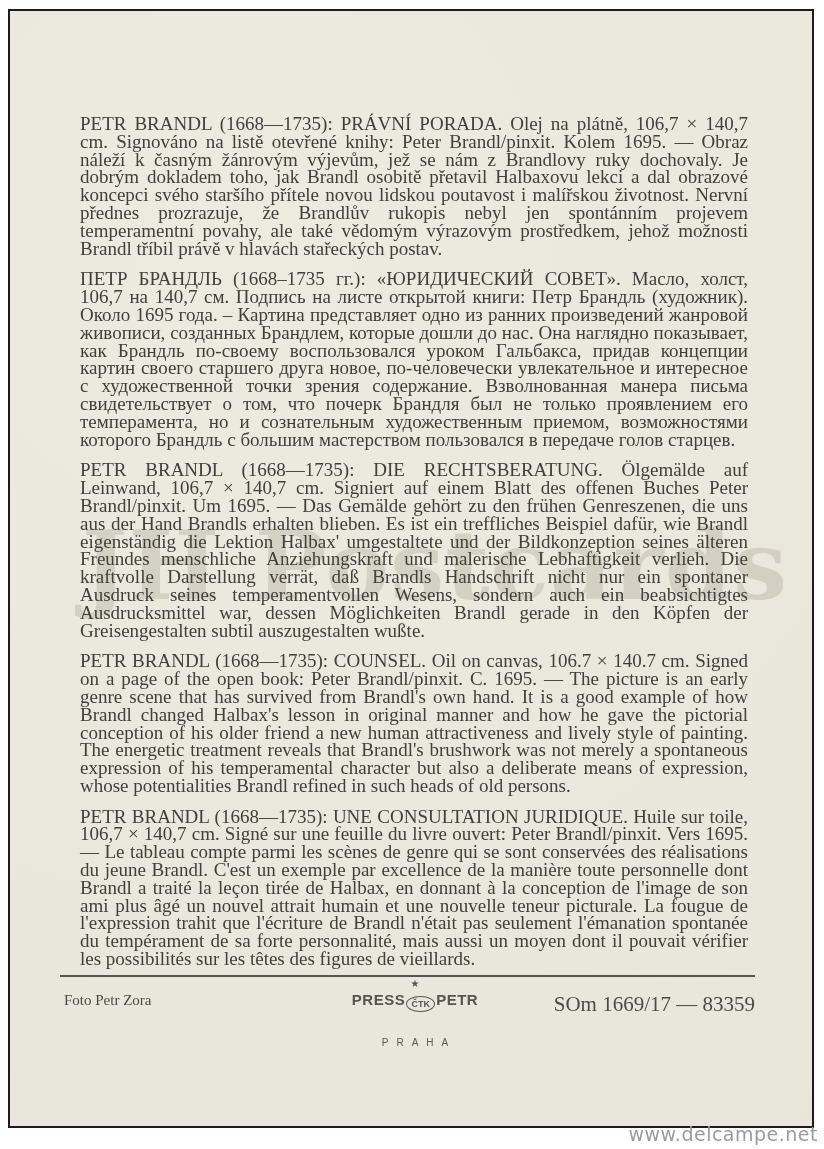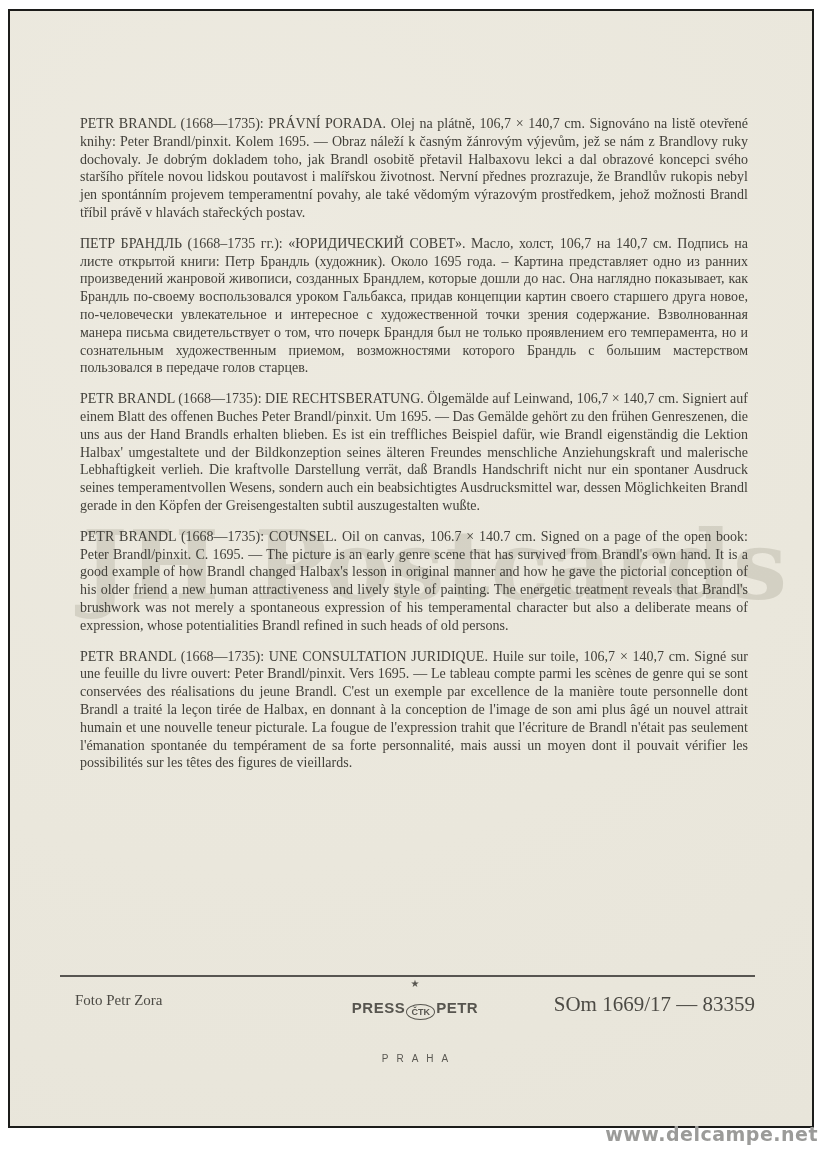--- a/index.html
+++ b/index.html
@@ -45,37 +45,37 @@
   }
   .content {
     position: absolute;
     left: 70px;
     top: 104px;
     width: 668px;
     z-index: 1;
   }
   .content p {
     margin: 0 0 13px 0;
-    font-size: 14px;
+    font-size: 19px;
     line-height: 17.8px;
     text-align: justify;
     color: #42403a;
   }
   .divider {
     position: absolute;
     left: 50px;
     top: 964px;
     width: 695px;
     height: 2px;
     background: #575551;
     z-index: 1;
   }
   .foto-credit {
     position: absolute;
-    left: 65px;
+    left: 54px;
     top: 981px;
     font-size: 15px;
     color: #4c4a44;
     z-index: 1;
   }
   .catalog {
     position: absolute;
     right: 57px;
     top: 981px;
     font-size: 21px;
@@ -109,21 +109,21 @@
     display: inline-block;
     width: 27px;
     height: 14px;
     border: 1.5px solid #57554f;
     border-radius: 50%;
     font-size: 9px;
     font-weight: 700;
     line-height: 14px;
     text-align: center;
     vertical-align: -2px;
-    margin: 16px 1px;
+    margin: 8px 1px;
     letter-spacing: 0;
   }
   .logo-city {
     margin-top: 17px;
     font-size: 10px;
     font-weight: 400;
     letter-spacing: 8px;
     text-indent: 8px;
     color: #5a5852;
   }
@@ -136,21 +136,21 @@
     letter-spacing: 1px;
     color: #a5a5a3;
     margin-top: 46px;
   }
   .wm-right {
     position: absolute;
     right: 6px;
     top: 1123px;
     font-family: "DejaVu Sans", sans-serif;
     font-size: 19px;
-    font-weight: bold;
+    font-weight: normal;
     letter-spacing: 0.5px;
     color: #9b9b99;
   }
 </style>
 </head>
 <body>
 
 <div class="page">
 
   <div class="card">

